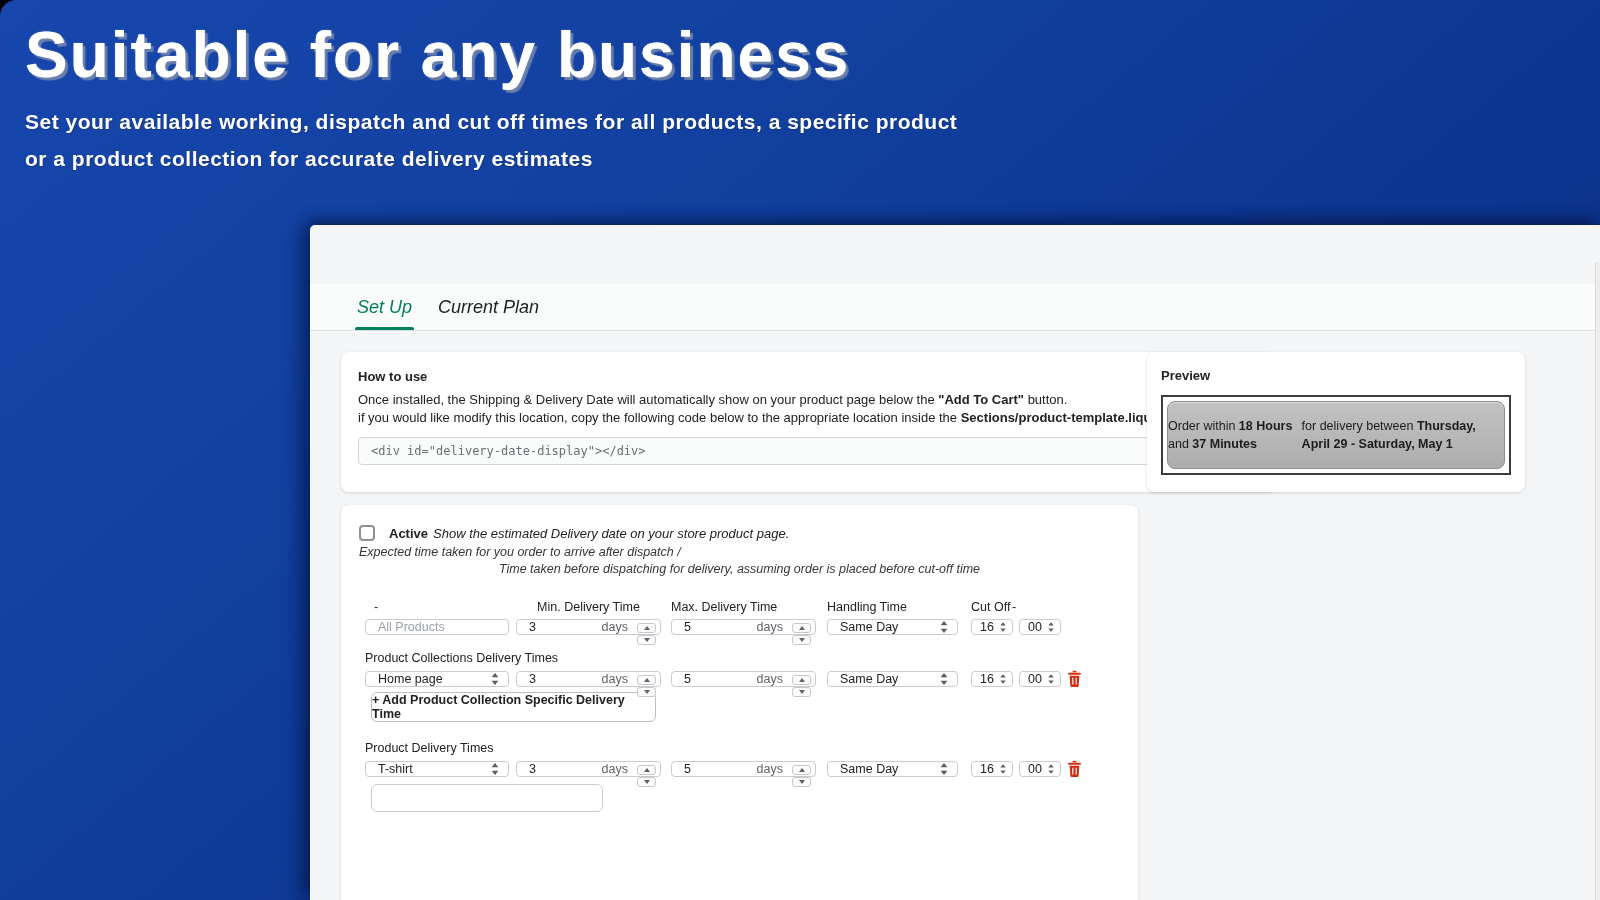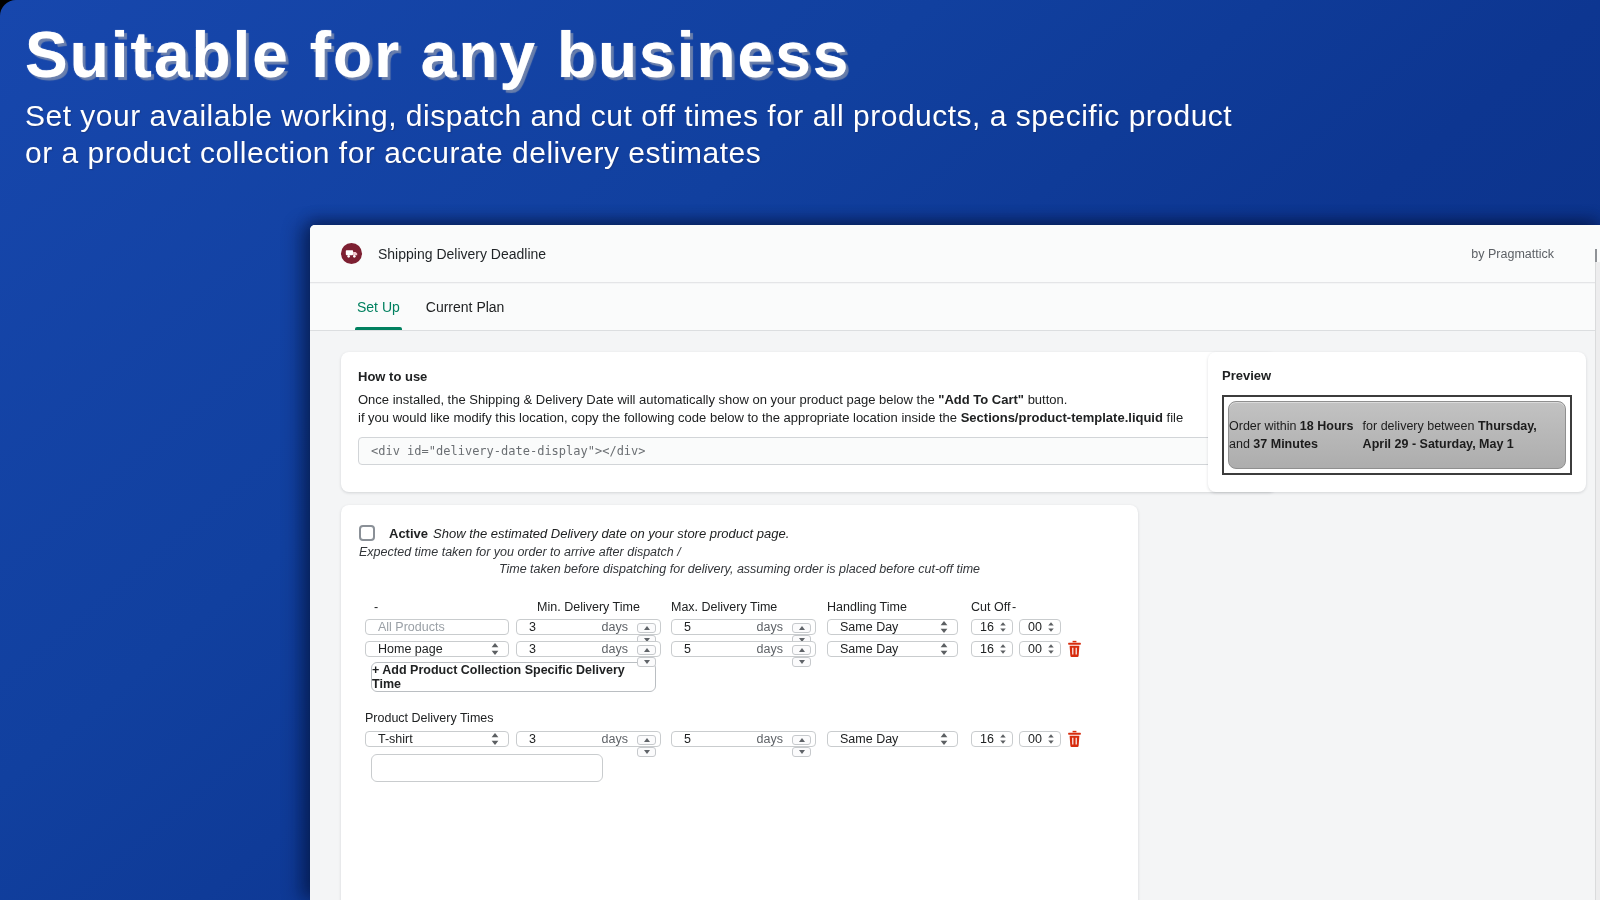--- a/index.html
+++ b/index.html
@@ -6,48 +6,48 @@
   html,body { width:1600px; height:900px; background:#000; overflow:hidden; }
   body { font-family:"Liberation Sans", sans-serif; }
   #stage { position:relative; width:1600px; height:900px; overflow:hidden;
     background:linear-gradient(140deg,#1747ad 0%,#11409f 35%,#0d3691 60%,#0a2f82 100%);
     border-top-left-radius:16px; }
 
   
   .hero { position:absolute; left:25px; top:14px; width:1540px; color:#fff; }
   .hero-title { font-size:64px; font-weight:700; letter-spacing:2px; line-height:1.3;
     text-shadow:3px 3px 1px rgba(150,158,175,.65), 0 0 1px rgba(255,255,255,.8); }
-  .hero-sub { font-size:30px; font-weight:400; letter-spacing:.5px; line-height:37px;
+  .hero-sub { margin-top:6px; font-size:21px; font-weight:700; letter-spacing:.5px; line-height:37px;
     text-shadow:1px 1px 1px rgba(30,50,110,.6); }
 
   
   .window { position:absolute; left:310px; top:225px; width:1290px; height:675px;
     background:#f4f5f6; border-top-left-radius:5px;
     box-shadow:-10px 0 18px rgba(0,10,40,.45), 0 -6px 14px rgba(0,10,40,.35); overflow:hidden; }
 
   .win-header { position:absolute; left:0; top:0; right:0; height:58px; background:#fafbfb;
     border-bottom:1px solid #e4e5e7; display:flex; align-items:center; padding:0 46px 0 31px; }
   .logo { width:21px; height:21px; border-radius:50%; background:#7d2032; display:flex;
     align-items:center; justify-content:center; flex:0 0 auto; }
   .app-title { margin-left:16px; font-size:14px; font-weight:500; color:#1f2326; }
   .byline { margin-left:auto; font-size:12.5px; color:#5d6166; }
   .cutoff-mark { position:absolute; right:3px; top:24px; width:2px; height:13px; background:#8f9296; }
 
   .tabs { position:absolute; left:0; top:59px; right:0; height:47px; background:#fafbfb;
     border-bottom:1px solid #dcdee0; display:flex; align-items:center; padding:0 0 0 47px; gap:26px; }
-  .tab { position:relative; height:100%; display:flex; align-items:center; font-size:14px; color:#202223; cursor:pointer; }
+  .tab { position:relative; height:100%; display:flex; align-items:center; font-size:18px; color:#202223; cursor:pointer;font-style:italic; }
   .tab.active { color:#00805f; }
   .tab.active::after { content:""; position:absolute; left:-2px; right:-2px; bottom:0; height:3px; background:#00805f; border-radius:2px 2px 0 0; }
 
   .content { position:absolute; left:0; top:106px; right:0; bottom:0; }
 
   .card { position:absolute; background:#fff; border-radius:8px; box-shadow:0 1px 3px rgba(22,29,37,.15); }
   .card1 { left:31px; top:21px; width:935px; height:140px; padding:17px 17px; }
   .card2 { left:31px; top:174px; width:797px; height:420px; padding:20px 18px; }
-  .card-preview { left:898px; top:21px; width:378px; height:140px; padding:16px 14px; }
+  .card-preview { left:837px; top:21px; width:378px; height:140px; padding:16px 14px; }
 
   
   .h-bold { font-size:13px; font-weight:700; color:#202223; }
   .howto-p { margin-top:7px; font-size:13px; color:#202223; line-height:17.5px; }
   .howto-p b { font-weight:700; }
   .code-box { margin-top:11px; height:28px; background:#fafbfb; border:1px solid #d2d5d8; border-radius:4px;
     display:flex; align-items:center; padding:0 12px; font-family:"DejaVu Sans Mono", monospace;
     font-size:12px; color:#6b6f73; }
 
   
@@ -120,33 +120,20 @@
   <div class="hero">
     <div class="hero-title">Suitable for any business</div>
     <div class="hero-sub">
       <div>Set your available working, dispatch and cut off times for all products, a specific product</div>
       <div>or a product collection for accurate delivery estimates</div>
     </div>
   </div>
 
   <div class="window">
 
-    <div class="win-header">
-      <span class="logo">
-        <svg width="13" height="13" viewBox="0 0 16 16">
-          <rect x="1" y="4" width="9" height="6" rx="1" fill="#ffffff"></rect>
-          <path d="M10 6h3l2 2v2h-5z" fill="#f3c9cf"></path>
-          <circle cx="4.5" cy="11.5" r="1.6" fill="#ffffff"></circle>
-          <circle cx="11.5" cy="11.5" r="1.6" fill="#ffffff"></circle>
-        </svg>
-      </span>
-      <span class="app-title">Shipping Delivery Deadline</span>
-      <span class="byline">by Pragmattick</span>
-      <span class="cutoff-mark"></span>
-    </div>
 
     <div class="tabs">
       <div class="tab active">Set Up</div>
       <div class="tab">Current Plan</div>
     </div>
 
     <div class="content">
 
       <div class="card card1">
         <div class="h-bold">How to use</div>
@@ -247,20 +234,21 @@
               <span class="caret">
                   <svg width="8" height="12" viewBox="0 0 10 14">
                     <path d="M5 1l3.4 4.2H1.6z" fill="#5c5f62"></path>
                     <path d="M5 13L1.6 8.8h6.8z" fill="#5c5f62"></path>
                   </svg>
                 </span>
             </div>
           </div>
 
 
+          <div class="sec-label">Product Collections Delivery Times</div>
 
           <div class="frow">
             <div class="fld c1">
               <span class="fld-text">Home page</span>
               <span class="caret">
                   <svg width="10" height="14" viewBox="0 0 10 14">
                     <path d="M5 1l3.4 4.2H1.6z" fill="#5c5f62"></path>
                     <path d="M5 13L1.6 8.8h6.8z" fill="#5c5f62"></path>
                   </svg>
                 </span>

